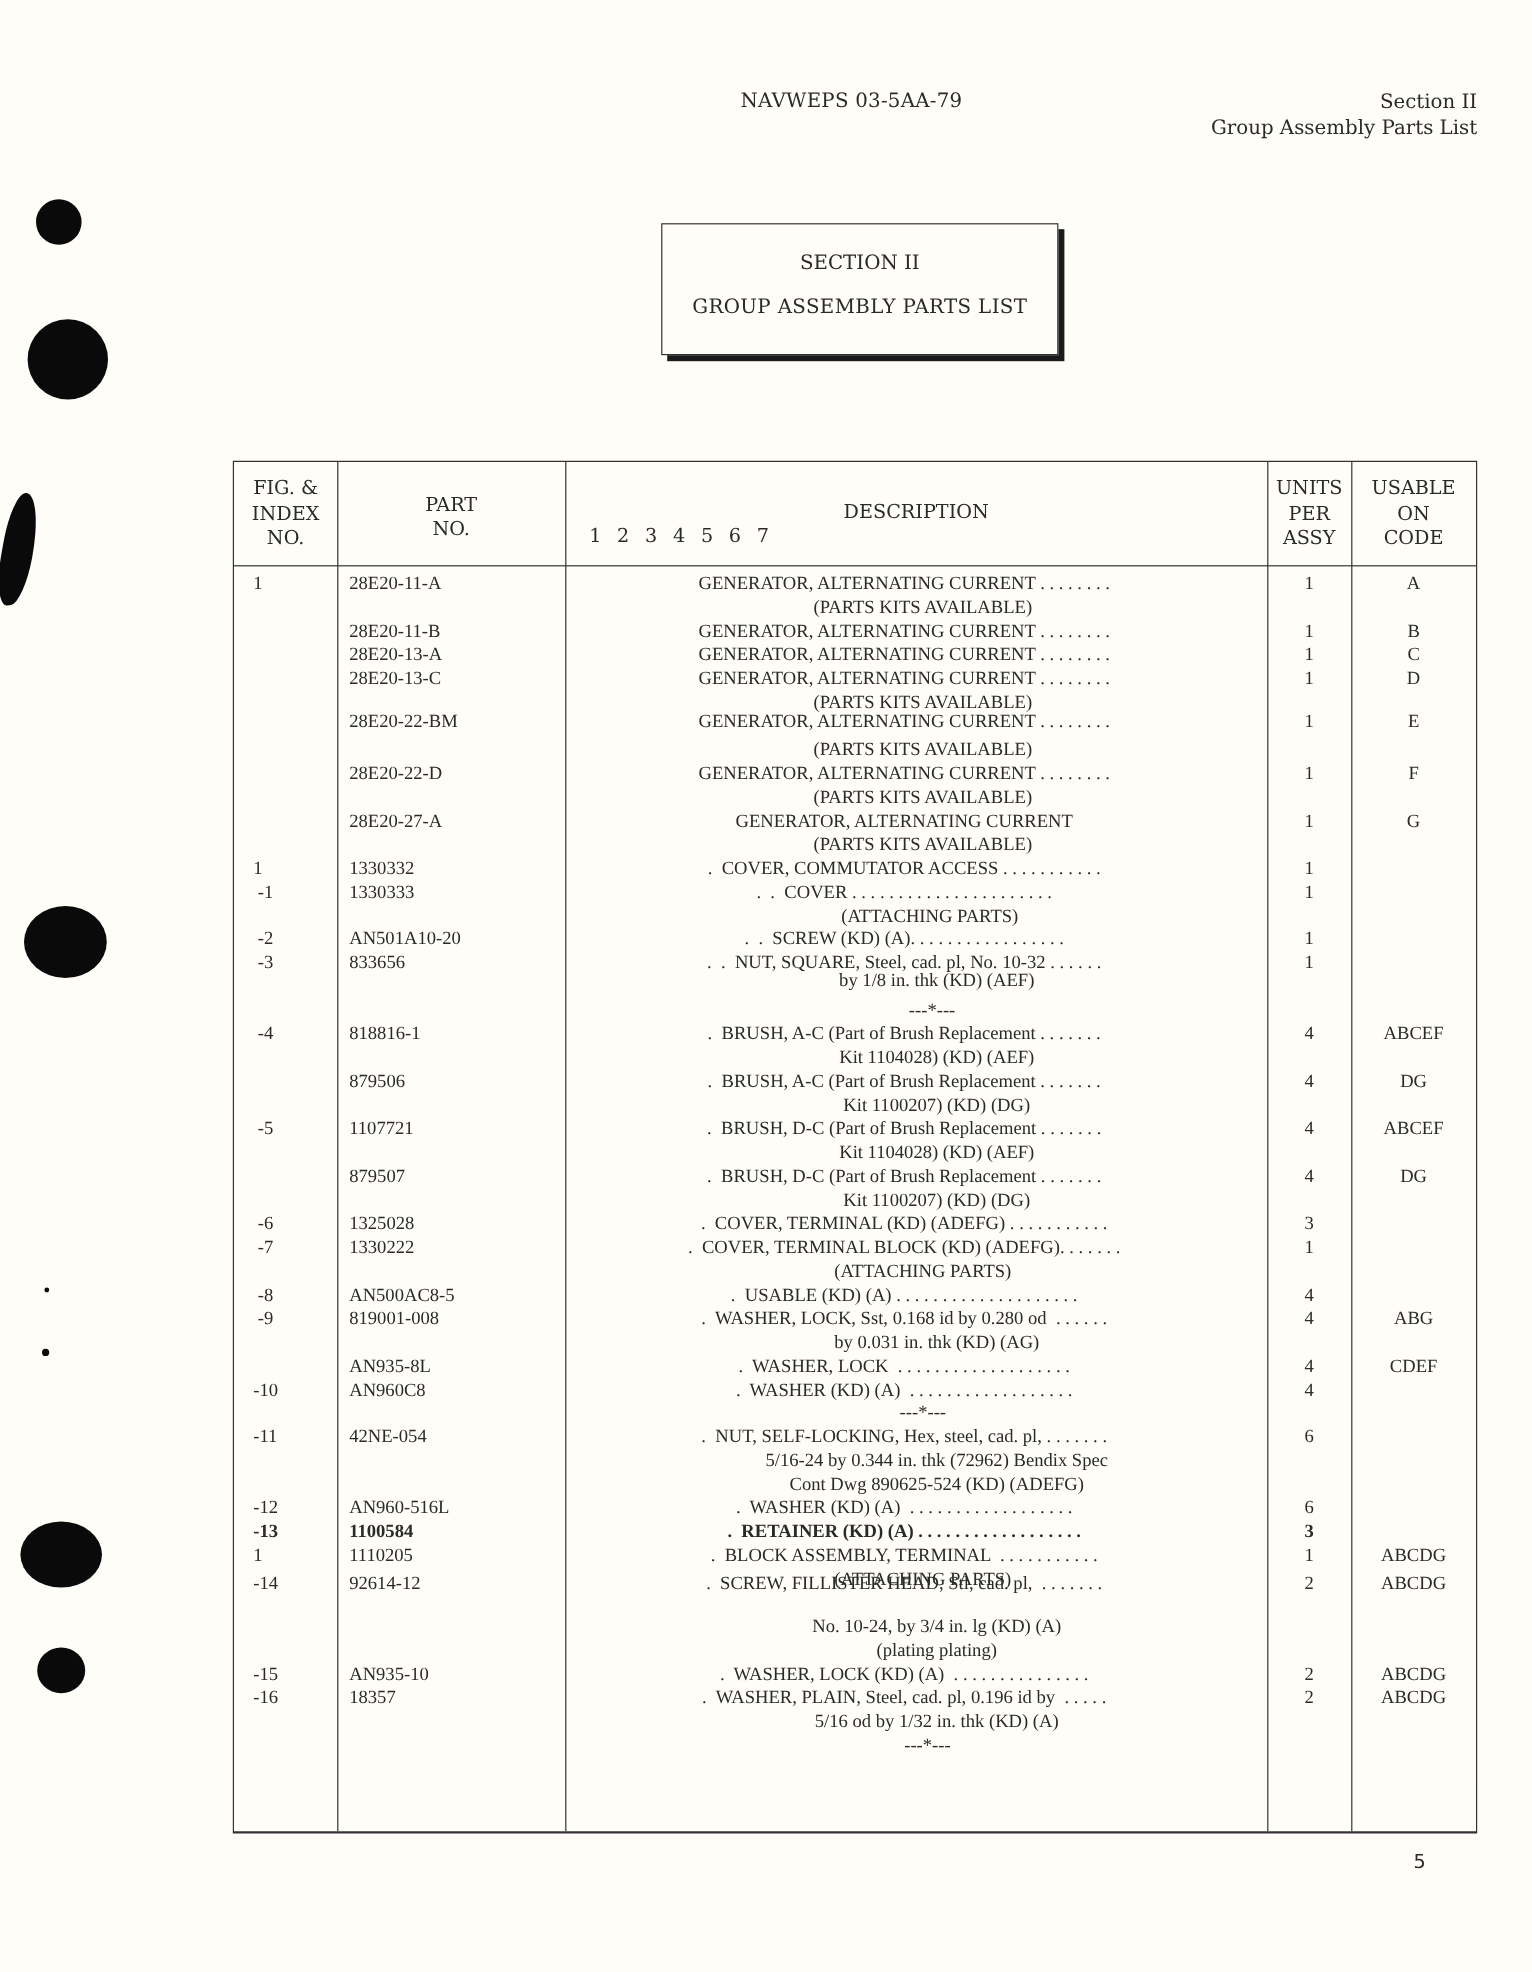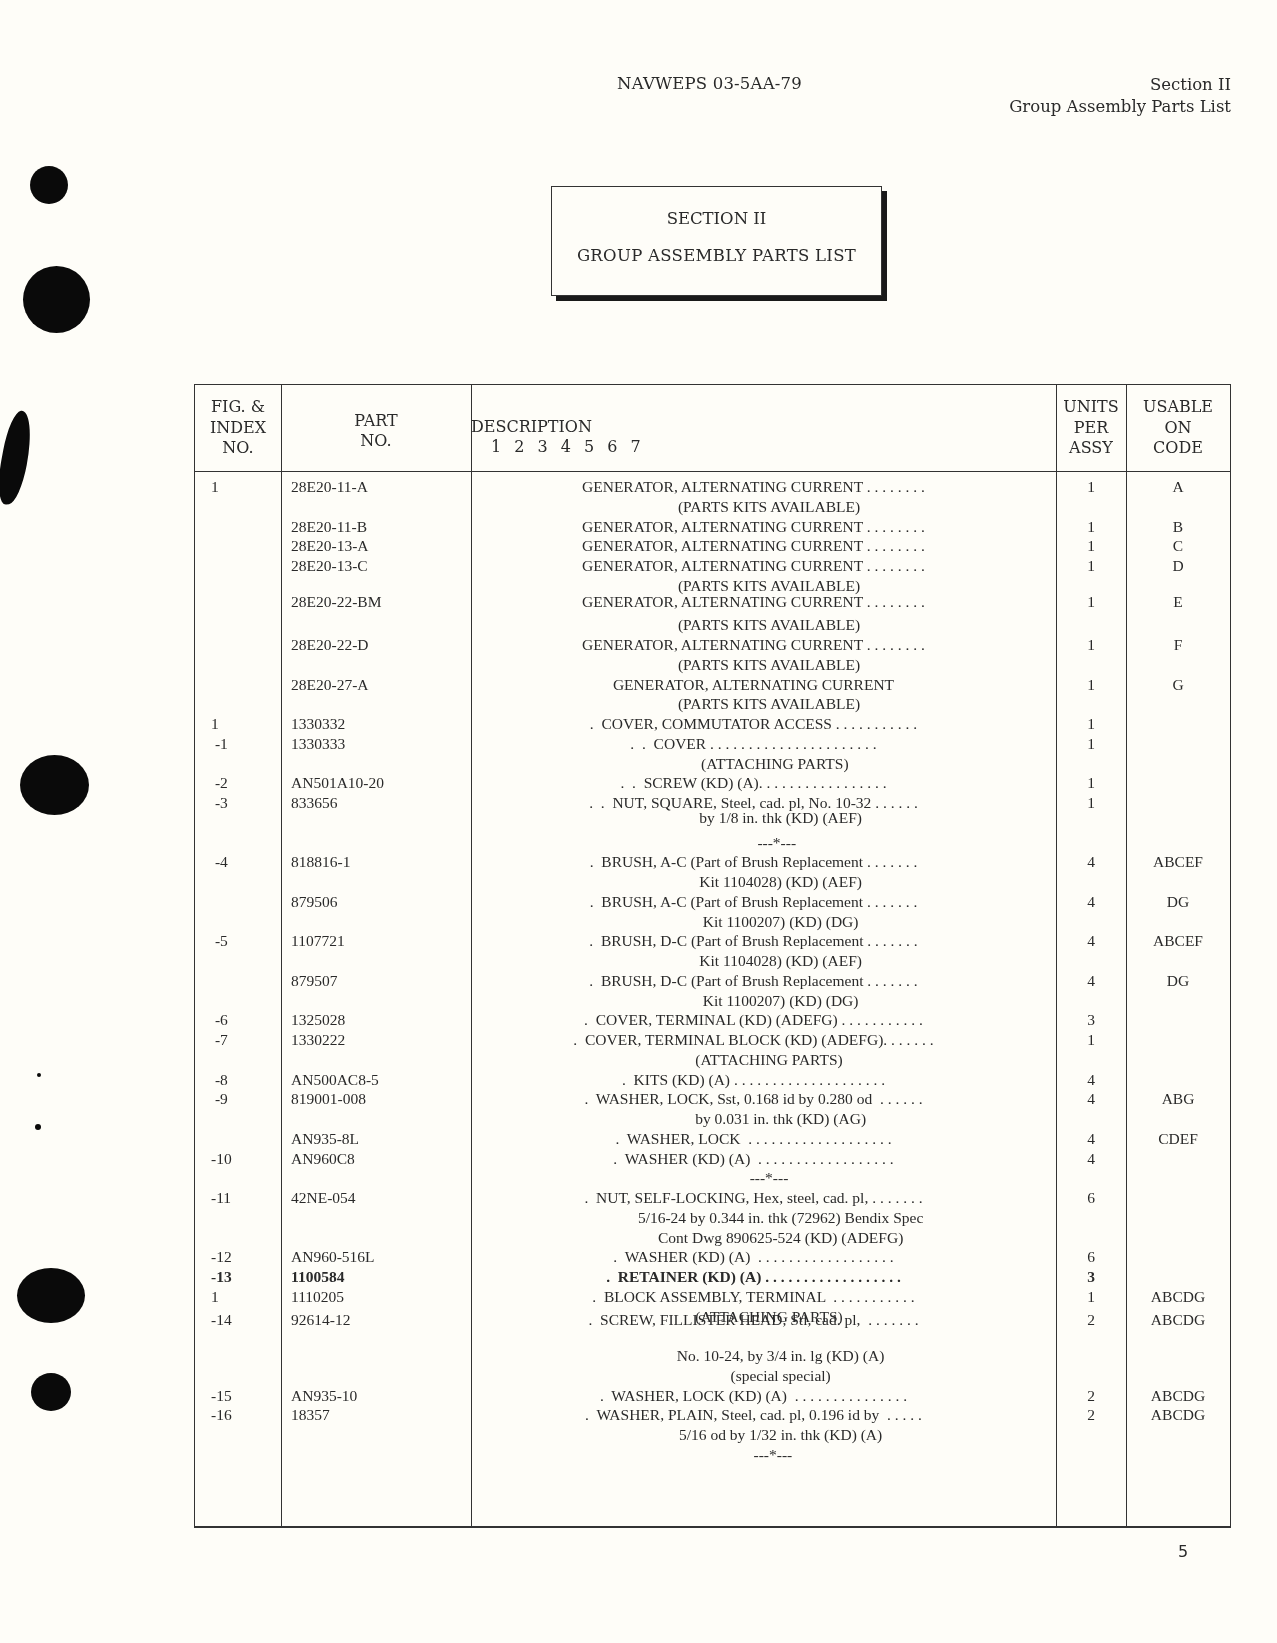--- a/index.html
+++ b/index.html
@@ -24,21 +24,21 @@
     .sec-box .l1 { margin-top: 22px; }
     .sec-box .l2 { margin-top: 18px; letter-spacing: 0.3px; }
     .tbl {
       position: absolute; left: 194px; top: 384px; width: 1035px; height: 1141px;
       border: 1.5px solid #333; border-bottom: 2.5px solid #333;
     }
     .vline { position: absolute; top: 0; bottom: 0; width: 0; border-left: 1.3px solid #333; }
     .hline { position: absolute; left: 0; right: 0; height: 0; border-top: 1.5px solid #333; top: 86px; }
     .th { position: absolute; top: 0; height: 86px; display: flex; flex-direction: column; justify-content: center; text-align: center; font-size: 16px; line-height: 20.5px; }
     .th-desc { position: absolute; left: 276px; width: 585px; top: 0; height: 86px; font-size: 16px; }
-    .th-desc .title { position: absolute; top: 32px; left: 0; right: 0; }
+    .th-desc .title { position: absolute; top: 32px; left: 0; right: 0; text-align: center; }
     .th-desc .nums { position: absolute; top: 52px; left: 20px; word-spacing: 6px; letter-spacing: 1px; }
     .rows { position: absolute; left: 0; top: 86px; right: 0; }
     .row { position: absolute; left: 0; right: 0; height: 20.4px; font-size: 15.5px; line-height: 20.4px; white-space: pre; font-family: "Liberation Serif", "DejaVu Serif", serif; }
     .c-fig { position: absolute; left: 16px; }
     .c-part { position: absolute; left: 96px; }
     .c-desc { position: absolute; left: 286px; width: 545px; overflow: hidden; text-align: center; }
     .c-units { position: absolute; left: 861px; width: 70px; text-align: center; }
     .c-code { position: absolute; left: 931px; width: 104px; text-align: center; }
     .page-no { position: absolute; left: 1178px; top: 1542px; font-family: "DejaVu Sans", "Liberation Sans", sans-serif; font-size: 16px; }
   </style>
@@ -120,36 +120,36 @@
       <div class="row" style="top: 401px;"><span class="c-fig"></span><span class="c-part"></span><span class="c-desc">              Kit 1104028) (KD) (AEF)</span><span class="c-units"></span><span class="c-code"></span></div>
       <div class="row" style="top: 420.75px;"><span class="c-fig"></span><span class="c-part">879506</span><span class="c-desc">.  BRUSH, A-C (Part of Brush Replacement . . . . . . .</span><span class="c-units">4</span><span class="c-code">DG</span></div>
       <div class="row" style="top: 440.5px;"><span class="c-fig"></span><span class="c-part"></span><span class="c-desc">              Kit 1100207) (KD) (DG)</span><span class="c-units"></span><span class="c-code"></span></div>
       <div class="row" style="top: 460.25px;"><span class="c-fig"> -5</span><span class="c-part">1107721</span><span class="c-desc">.  BRUSH, D-C (Part of Brush Replacement . . . . . . .</span><span class="c-units">4</span><span class="c-code">ABCEF</span></div>
       <div class="row" style="top: 480px;"><span class="c-fig"></span><span class="c-part"></span><span class="c-desc">              Kit 1104028) (KD) (AEF)</span><span class="c-units"></span><span class="c-code"></span></div>
       <div class="row" style="top: 499.75px;"><span class="c-fig"></span><span class="c-part">879507</span><span class="c-desc">.  BRUSH, D-C (Part of Brush Replacement . . . . . . .</span><span class="c-units">4</span><span class="c-code">DG</span></div>
       <div class="row" style="top: 519.5px;"><span class="c-fig"></span><span class="c-part"></span><span class="c-desc">              Kit 1100207) (KD) (DG)</span><span class="c-units"></span><span class="c-code"></span></div>
       <div class="row" style="top: 539.25px;"><span class="c-fig"> -6</span><span class="c-part">1325028</span><span class="c-desc">.  COVER, TERMINAL (KD) (ADEFG) . . . . . . . . . . .</span><span class="c-units">3</span><span class="c-code"></span></div>
       <div class="row" style="top: 559px;"><span class="c-fig"> -7</span><span class="c-part">1330222</span><span class="c-desc">.  COVER, TERMINAL BLOCK (KD) (ADEFG). . . . . . .</span><span class="c-units">1</span><span class="c-code"></span></div>
       <div class="row" style="top: 578.75px;"><span class="c-fig"></span><span class="c-part"></span><span class="c-desc">        (ATTACHING PARTS)</span><span class="c-units"></span><span class="c-code"></span></div>
-      <div class="row" style="top: 598.5px;"><span class="c-fig"> -8</span><span class="c-part">AN500AC8-5</span><span class="c-desc">.  KITS (KD) (A) . . . . . . . . . . . . . . . . . . . .</span><span class="c-units">4</span><span class="c-code"></span></div>
+      <div class="row" style="top: 598.5px;"><span class="c-fig"> -8</span><span class="c-part">AN500AC8-5</span><span class="c-desc">.  USABLE (KD) (A) . . . . . . . . . . . . . . . . . . . .</span><span class="c-units">4</span><span class="c-code"></span></div>
       <div class="row" style="top: 618.25px;"><span class="c-fig"> -9</span><span class="c-part">819001-008</span><span class="c-desc">.  WASHER, LOCK, Sst, 0.168 id by 0.280 od  . . . . . .</span><span class="c-units">4</span><span class="c-code">ABG</span></div>
       <div class="row" style="top: 638px;"><span class="c-fig"></span><span class="c-part"></span><span class="c-desc">              by 0.031 in. thk (KD) (AG)</span><span class="c-units"></span><span class="c-code"></span></div>
       <div class="row" style="top: 657.75px;"><span class="c-fig"></span><span class="c-part">AN935-8L</span><span class="c-desc">.  WASHER, LOCK  . . . . . . . . . . . . . . . . . . .</span><span class="c-units">4</span><span class="c-code">CDEF</span></div>
       <div class="row" style="top: 677.5px;"><span class="c-fig">-10</span><span class="c-part">AN960C8</span><span class="c-desc">.  WASHER (KD) (A)  . . . . . . . . . . . . . . . . . .</span><span class="c-units">4</span><span class="c-code"></span></div>
       <div class="row" style="top: 697.25px;"><span class="c-fig"></span><span class="c-part"></span><span class="c-desc">        ---*---</span><span class="c-units"></span><span class="c-code"></span></div>
       <div class="row" style="top: 717px;"><span class="c-fig">-11</span><span class="c-part">42NE-054</span><span class="c-desc">.  NUT, SELF-LOCKING, Hex, steel, cad. pl, . . . . . . .</span><span class="c-units">6</span><span class="c-code"></span></div>
       <div class="row" style="top: 736.75px;"><span class="c-fig"></span><span class="c-part"></span><span class="c-desc">              5/16-24 by 0.344 in. thk (72962) Bendix Spec</span><span class="c-units"></span><span class="c-code"></span></div>
       <div class="row" style="top: 756.5px;"><span class="c-fig"></span><span class="c-part"></span><span class="c-desc">              Cont Dwg 890625-524 (KD) (ADEFG)</span><span class="c-units"></span><span class="c-code"></span></div>
       <div class="row" style="top: 776.25px;"><span class="c-fig">-12</span><span class="c-part">AN960-516L</span><span class="c-desc">.  WASHER (KD) (A)  . . . . . . . . . . . . . . . . . .</span><span class="c-units">6</span><span class="c-code"></span></div>
       <div class="row" style="top: 796px; font-weight: bold;"><span class="c-fig">-13</span><span class="c-part">1100584</span><span class="c-desc">.  RETAINER (KD) (A) . . . . . . . . . . . . . . . . . .</span><span class="c-units">3</span><span class="c-code"></span></div>
       <div class="row" style="top: 815.75px;"><span class="c-fig">1</span><span class="c-part">1110205</span><span class="c-desc">.  BLOCK ASSEMBLY, TERMINAL  . . . . . . . . . . .</span><span class="c-units">1</span><span class="c-code">ABCDG</span></div>
       <div class="row" style="top: 835.5px;"><span class="c-fig"></span><span class="c-part"></span><span class="c-desc">        (ATTACHING PARTS)</span><span class="c-units"></span><span class="c-code"></span></div>
       <div class="row" style="top: 839px;"><span class="c-fig">-14</span><span class="c-part">92614-12</span><span class="c-desc">.  SCREW, FILLISTER HEAD, Stl, cad. pl,  . . . . . . .</span><span class="c-units">2</span><span class="c-code">ABCDG</span></div>
       <div class="row" style="top: 875px;"><span class="c-fig"></span><span class="c-part"></span><span class="c-desc">              No. 10-24, by 3/4 in. lg (KD) (A)</span><span class="c-units"></span><span class="c-code"></span></div>
-      <div class="row" style="top: 894.75px;"><span class="c-fig"></span><span class="c-part"></span><span class="c-desc">              (special special)</span><span class="c-units"></span><span class="c-code"></span></div>
+      <div class="row" style="top: 894.75px;"><span class="c-fig"></span><span class="c-part"></span><span class="c-desc">              (plating plating)</span><span class="c-units"></span><span class="c-code"></span></div>
       <div class="row" style="top: 914.5px;"><span class="c-fig">-15</span><span class="c-part">AN935-10</span><span class="c-desc">.  WASHER, LOCK (KD) (A)  . . . . . . . . . . . . . . .</span><span class="c-units">2</span><span class="c-code">ABCDG</span></div>
       <div class="row" style="top: 934.25px;"><span class="c-fig">-16</span><span class="c-part">18357</span><span class="c-desc">.  WASHER, PLAIN, Steel, cad. pl, 0.196 id by  . . . . .</span><span class="c-units">2</span><span class="c-code">ABCDG</span></div>
       <div class="row" style="top: 954px;"><span class="c-fig"></span><span class="c-part"></span><span class="c-desc">              5/16 od by 1/32 in. thk (KD) (A)</span><span class="c-units"></span><span class="c-code"></span></div>
       <div class="row" style="top: 973.75px;"><span class="c-fig"></span><span class="c-part"></span><span class="c-desc">          ---*---</span><span class="c-units"></span><span class="c-code"></span></div>
     </div>
 </div>
 
 <div class="page-no">5</div>
 
 </body></html>

